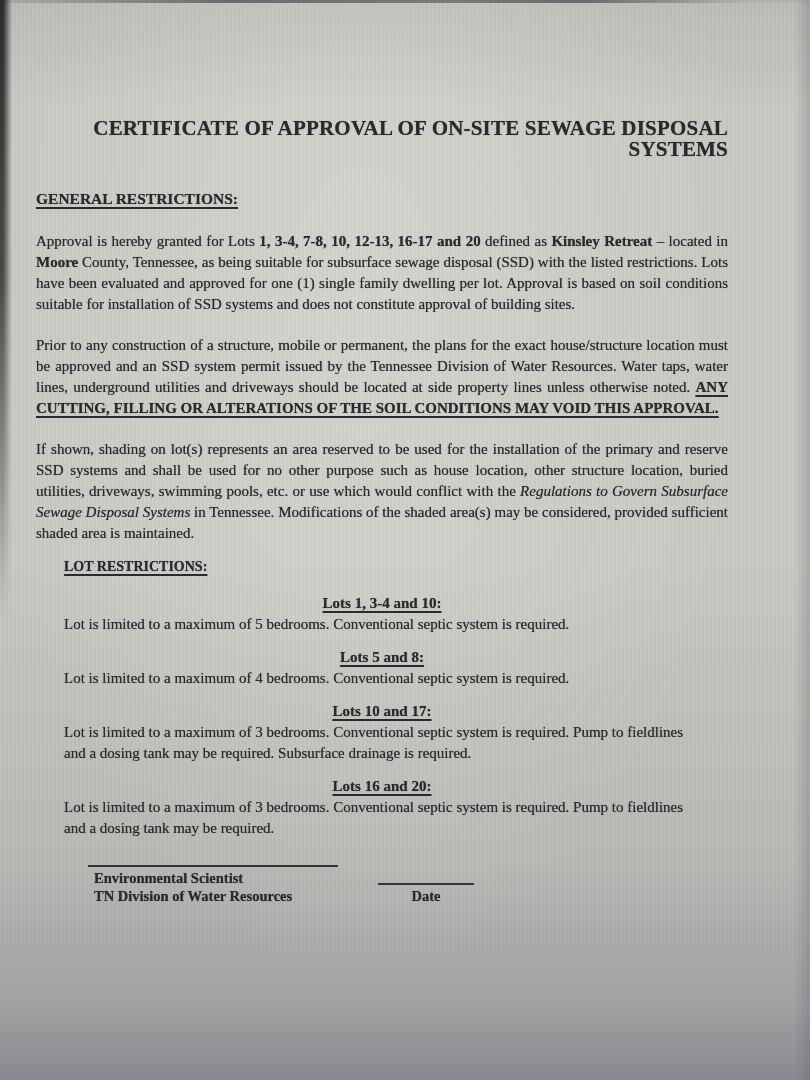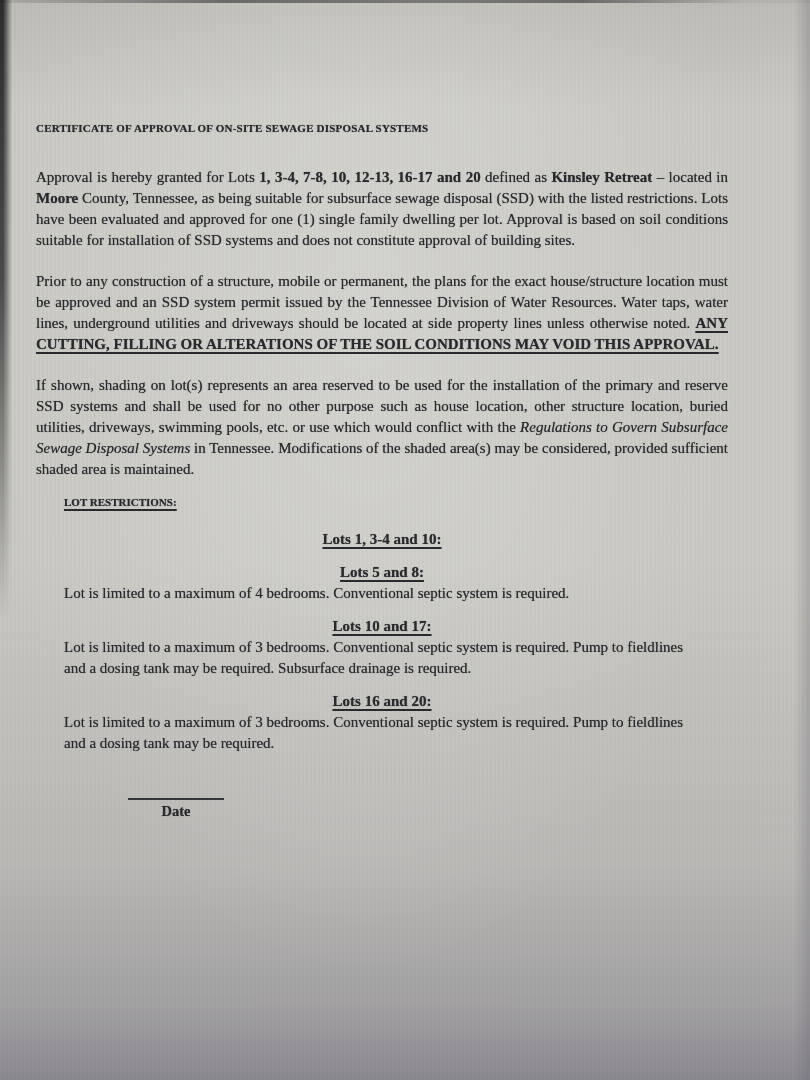--- a/index.html
+++ b/index.html
@@ -50,23 +50,23 @@
   .content {
     position: absolute;
     left: 36px;
     top: 118px;
     width: 692px;
     font-size: 15px;
     line-height: 21px;
     text-shadow: 0 0 0.8px rgba(30,30,35,0.65);
   }
   .doc-title {
-    text-align: left;
+    text-align: right;
     font-weight: bold;
-    font-size: 11px;
+    font-size: 21px;
     letter-spacing: 0.2px;
     margin: 0 0 28px 0;
   }
   .section-heading {
     font-weight: bold;
     font-size: 15.5px;
     text-decoration: underline;
     text-underline-offset: 3px;
     text-decoration-thickness: 1.5px;
     margin: 0 0 22px 0;
@@ -83,21 +83,21 @@
     text-decoration-thickness: 1.5px;
   }
   .i { font-style: italic; }
   .lot-section {
     margin-left: 28px;
     width: 636px;
     margin-top: -8px;
   }
   .lot-heading {
     font-weight: bold;
-    font-size: 11px;
+    font-size: 14px;
     text-decoration: underline;
     text-underline-offset: 3px;
     text-decoration-thickness: 1.5px;
     margin: 0 0 16px 0;
   }
   .lot-item { margin: 0 0 12px 0; }
   .lot-item-heading {
     font-weight: bold;
     text-decoration: underline;
     text-underline-offset: 3px;
@@ -132,52 +132,59 @@
 
 <div class="photo">
   <div class="edge-top"></div>
   <div class="edge-left"></div>
   <div class="edge-right"></div>
 
   <div class="content">
 
     <div class="doc-title">CERTIFICATE OF APPROVAL OF ON-SITE SEWAGE DISPOSAL SYSTEMS</div>
 
+    <div class="section-heading">GENERAL RESTRICTIONS:</div>
 
     <p class="para"><span>Approval is hereby granted for Lots </span><span class="b">1, 3-4, 7-8, 10, 12-13, 16-17 and 20</span><span> defined as </span><span class="b">Kinsley Retreat</span><span> – located in </span><span class="b">Moore</span><span> County, Tennessee, as being suitable for subsurface sewage disposal (SSD) with the listed restrictions. Lots have been evaluated and approved for one (1) single family dwelling per lot. Approval is based on soil conditions suitable for installation of SSD systems and does not constitute approval of building sites.</span></p>
 
     <p class="para"><span>Prior to any construction of a structure, mobile or permanent, the plans for the exact house/structure location must be approved and an SSD system permit issued by the Tennessee Division of Water Resources. Water taps, water lines, underground utilities and driveways should be located at side property lines unless otherwise noted. </span><span class="bu">ANY CUTTING, FILLING OR ALTERATIONS OF THE SOIL CONDITIONS MAY VOID THIS APPROVAL.</span></p>
 
     <p class="para"><span>If shown, shading on lot(s) represents an area reserved to be used for the installation of the primary and reserve SSD systems and shall be used for no other purpose such as house location, other structure location, buried utilities, driveways, swimming pools, etc. or use which would conflict with the </span><span class="i">Regulations to Govern Subsurface Sewage Disposal Systems</span><span> in Tennessee. Modifications of the shaded area(s) may be considered, provided sufficient shaded area is maintained.</span></p>
 
     <div class="lot-section">
       <div class="lot-heading">LOT RESTRICTIONS:</div>
 
       <div class="lot-item">
         <div class="lot-item-heading">Lots 1, 3-4 and 10:</div>
+        <p class="lot-item-body">Lot is limited to a maximum of 5 bedrooms. Conventional septic system is required.</p>
       </div>
 
       <div class="lot-item">
         <div class="lot-item-heading">Lots 5 and 8:</div>
         <p class="lot-item-body">Lot is limited to a maximum of 4 bedrooms. Conventional septic system is required.</p>
       </div>
 
 
       <div class="lot-item">
         <div class="lot-item-heading">Lots 10 and 17:</div>
         <p class="lot-item-body">Lot is limited to a maximum of 3 bedrooms. Conventional septic system is required.  Pump to fieldlines and a dosing tank may be required. Subsurface drainage is required.</p>
       </div>
 
       <div class="lot-item">
         <div class="lot-item-heading">Lots 16 and 20:</div>
         <p class="lot-item-body">Lot is limited to a maximum of 3 bedrooms. Conventional septic system is required.  Pump to fieldlines and a dosing tank may be required.</p>
       </div>
     </div>
 
     <div class="sig-row">
+      <div class="sig-left">
+        <div class="sig-line"></div>
+        <div class="sig-label">Environmental Scientist</div>
+        <div class="sig-label">TN Division of Water Resources</div>
+      </div>
       <div class="sig-right">
         <div class="sig-line"></div>
         <div class="sig-label">Date</div>
       </div>
     </div>
 
   </div>
 </div>
 
 </body></html>

